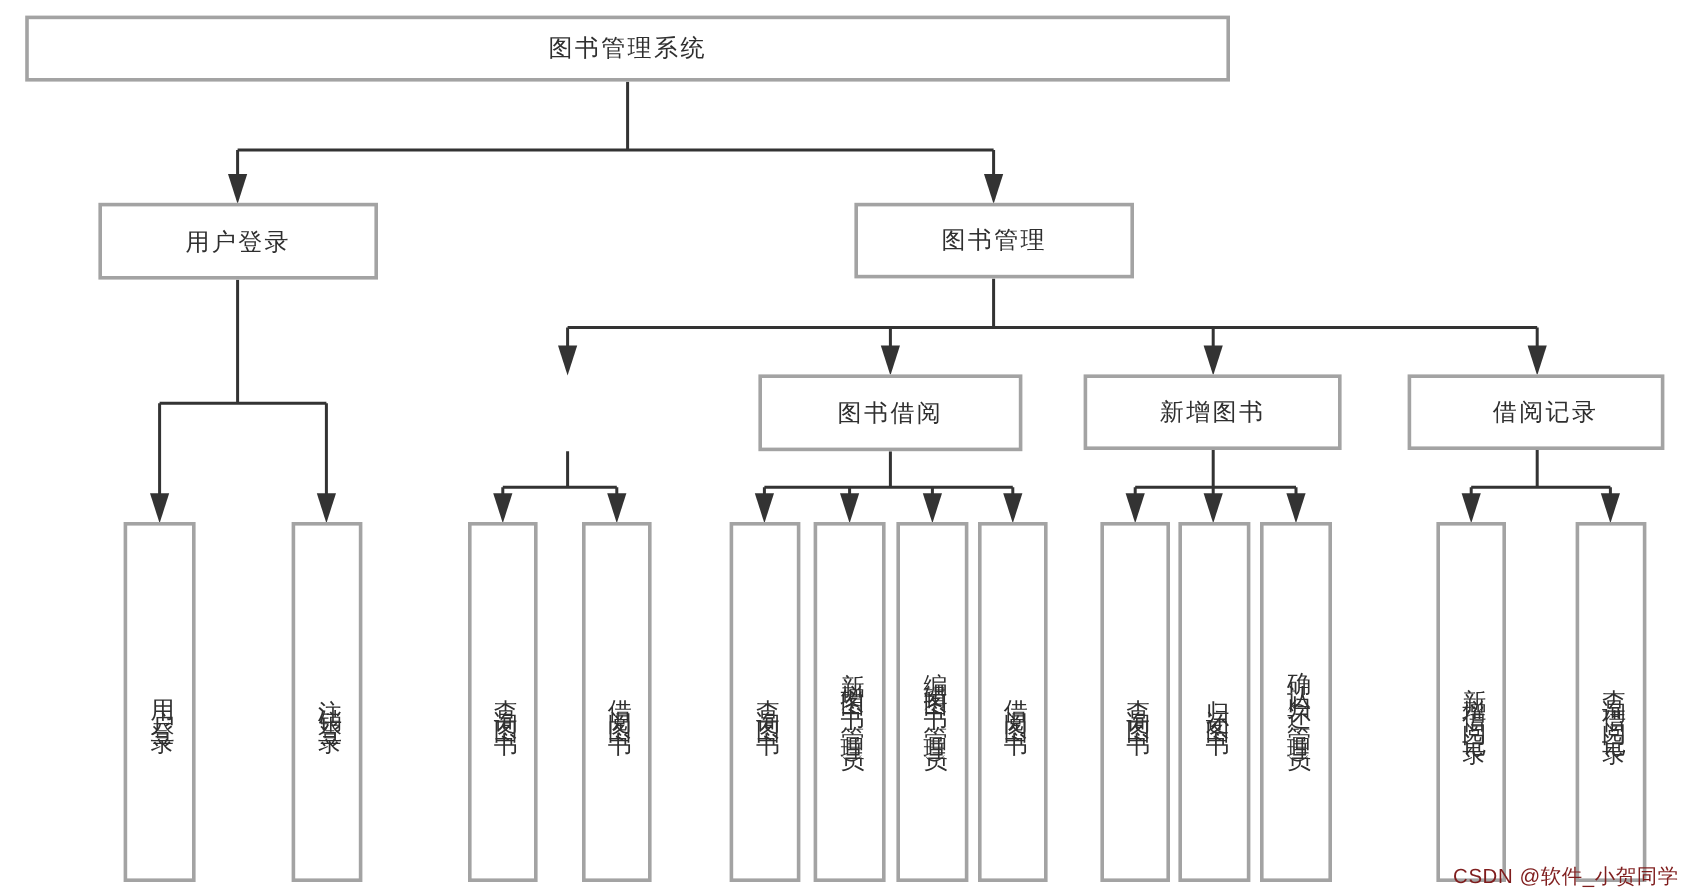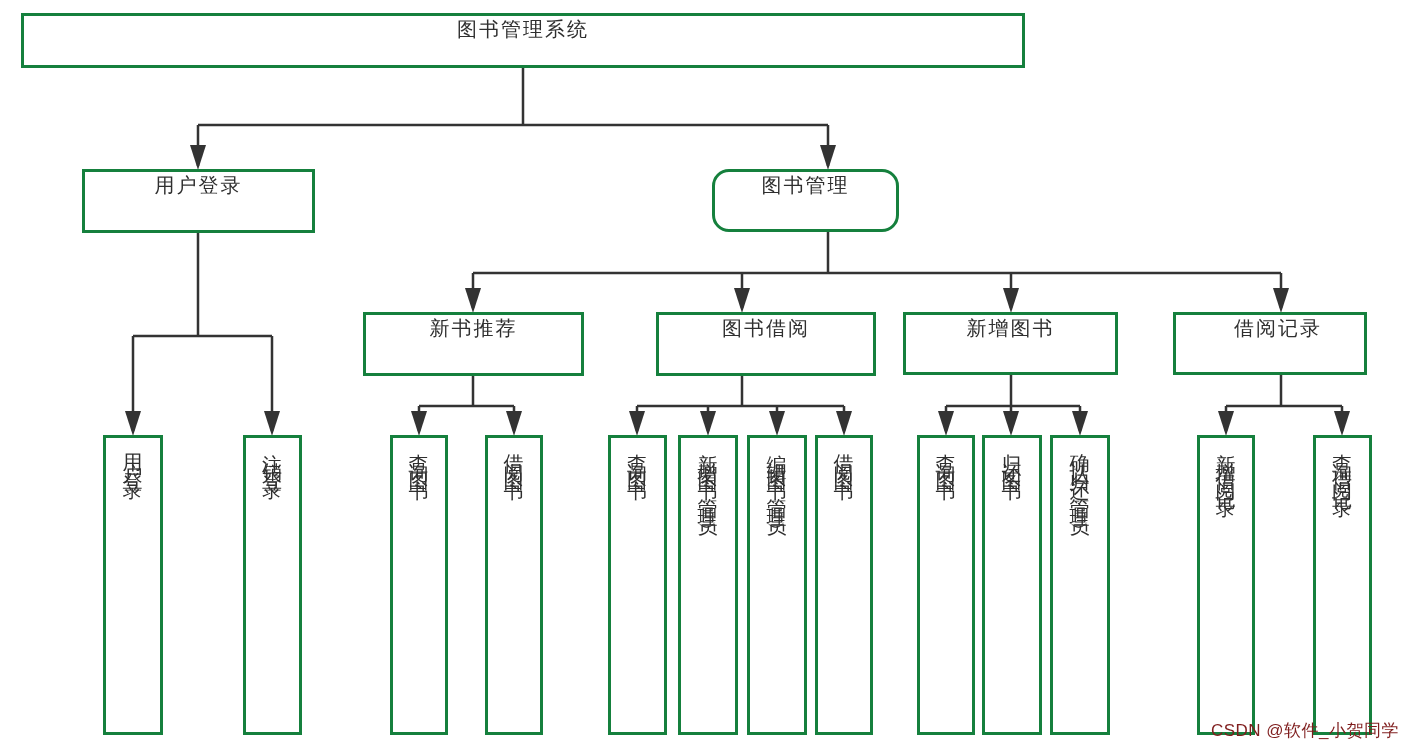--- a/index.html
+++ b/index.html
@@ -9,24 +9,25 @@
     width: 1405px; height: 747px; position: relative; overflow: hidden;
   }
   .canvas {
     position: absolute; left: 0; top: 0; width: 1405px; height: 747px;
     background: #ffffff;
   }
   svg.wires { position: absolute; left: 0; top: 0; pointer-events: none; }
   .node {
     position: absolute;
     background: #ffffff;
-    border: 3px solid #15803d;
-    display: flex; justify-content: center;
+    border: 3px solid #a3a3a3;
+    display: flex; align-items: center; justify-content: center;
     color: #2f2f2f;
     z-index: 2;
+    font-family: Liberation Mono, monospace;
   }
   .node.h span {
     font-size: 20px;
     letter-spacing: 2px;
     white-space: nowrap;
   }
   .node.root span { font-size: 20px; }
   .node.v span {
     writing-mode: vertical-rl;
     text-orientation: mixed;
@@ -91,34 +92,31 @@
     </g>
   </svg>
 
   <div class="node h root" style="left:21px; top:13px; width:1004px; height:55px;">
     <span>图书管理系统</span>
   </div>
 
   <div class="node h" style="left:82px; top:169px; width:233px; height:64px;">
     <span>用户登录</span>
   </div>
-  <div class="node h" style="left:712px; top:169px; width:187px; height:63px;border-radius:17px;">
+  <div class="node h" style="left:712px; top:169px; width:233px; height:63px;">
     <span>图书管理</span>
   </div>
 
-  <div class="node h" style="left:363px; top:312px; width:221px; height:64px;">
-    <span>新书推荐</span>
-  </div>
-  <div class="node h" style="left:632px; top:312px; width:220px; height:64px;margin-left:24px;">
+  <div class="node h" style="left:632px; top:312px; width:220px; height:64px;">
     <span>图书借阅</span>
   </div>
   <div class="node h" style="left:903px; top:312px; width:215px; height:63px;">
     <span>新增图书</span>
   </div>
-  <div class="node h" style="left:1173px; top:312px; width:194px; height:63px;padding-left:16px;">
+  <div class="node h" style="left:1173px; top:312px; width:214px; height:63px;padding-left:16px;">
     <span>借阅记录</span>
   </div>
 
   <div class="node v" style="left:103px; top:435px; width:60px; height:300px;">
     <span>用户登录</span>
   </div>
   <div class="node v" style="left:243px; top:435px; width:59px; height:300px;">
     <span>注销登录</span>
   </div>
 

